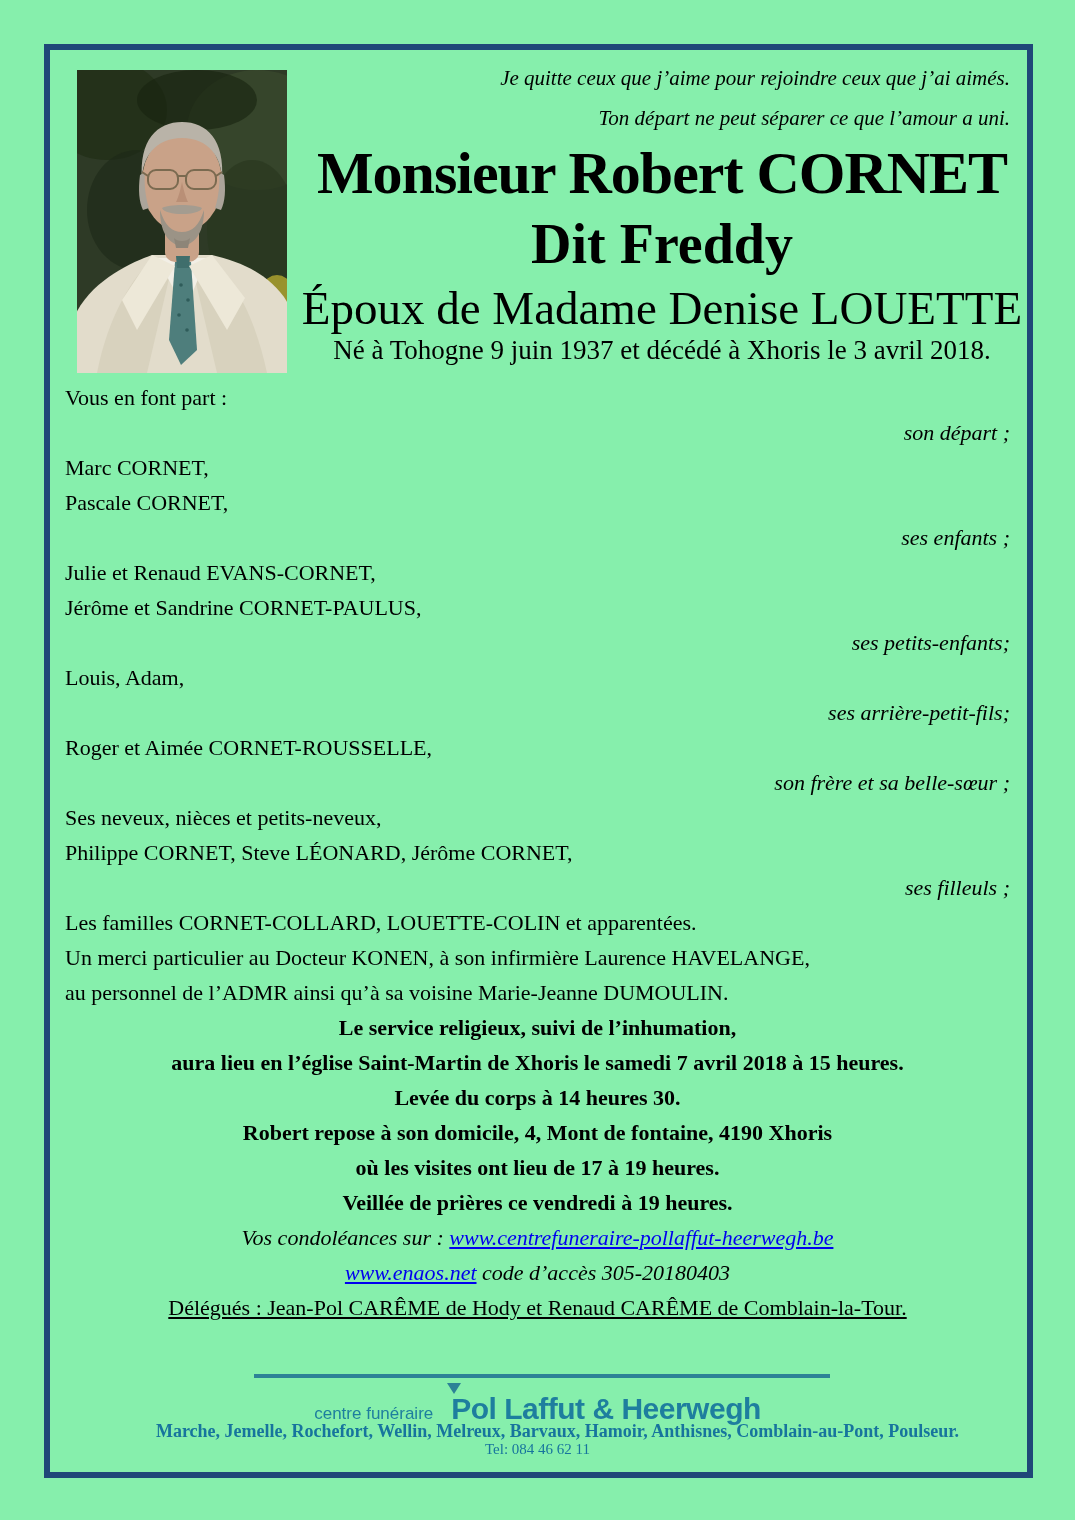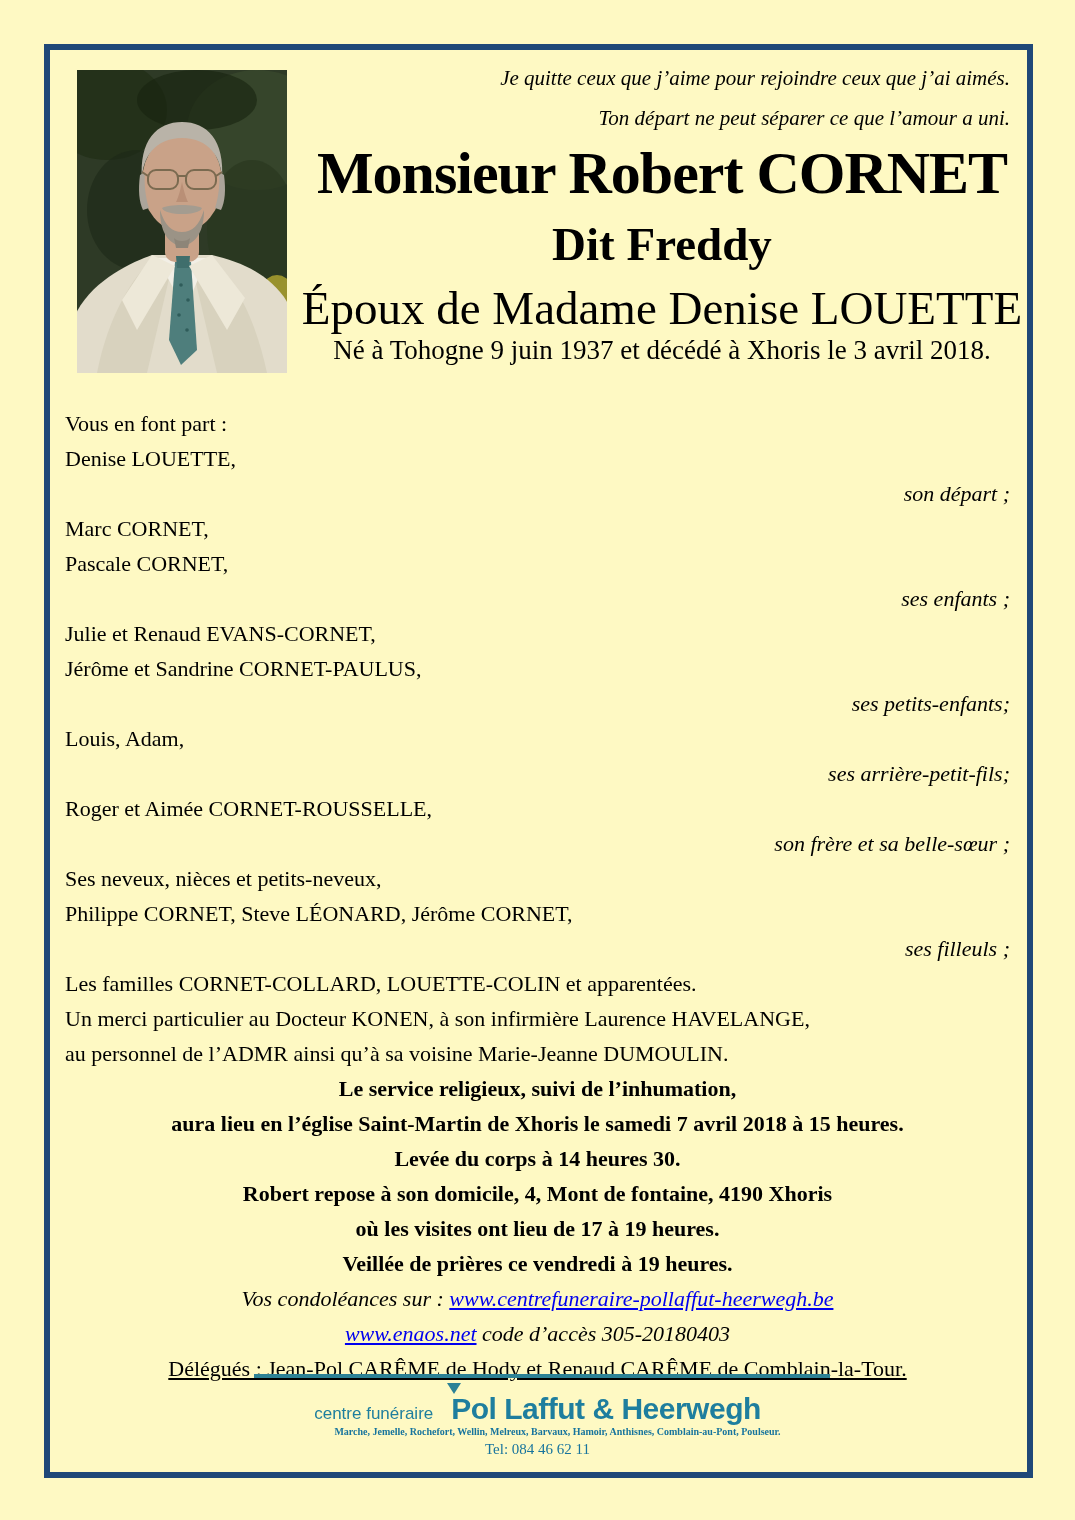--- a/index.html
+++ b/index.html
@@ -1,20 +1,20 @@
 <!DOCTYPE html>
 <html><head>
 <meta charset="utf-8">
 <style>
   html,body{margin:0;padding:0;}
   body{background:#ffffff;}
   .page{
     position:relative;
     width:1075px;height:1520px;
-    background:#fef9c3;
+    background:#86efac;
     font-family:"Liberation Serif", serif;
     color:#000;
     overflow:hidden;
   }
   .frame{
     position:absolute;
     left:44px;top:44px;
     width:989px;height:1434px;
     border:6px solid #1F4878;
     box-sizing:border-box;
@@ -35,26 +35,26 @@
   }
   .quote1{top:66px;}
   .quote2{top:106px;}
   .head{
     position:absolute;
     left:295px;width:734px;
     text-align:center;
     white-space:nowrap;
   }
   .title{top:142px;font-size:60px;font-weight:bold;letter-spacing:-1px;line-height:62px;}
-  .alias{top:219px;font-size:47px;font-weight:bold;line-height:50px;}
+  .alias{top:219px;font-size:56px;font-weight:bold;line-height:50px;}
   .spouse{top:289px;font-size:47px;line-height:38px;}
   .life{top:335px;font-size:27px;line-height:30px;}
   .body-block{
     position:absolute;
-    left:65px;right:65px;top:380px;margin-top:26px;
+    left:65px;right:65px;top:380px;
   }
   .line{
     height:35px;line-height:35px;
     font-size:22px;
     white-space:nowrap;
   }
   .line.r{text-align:right;font-style:italic;}
   .line.c{text-align:center;font-weight:bold;}
   .line.ci{text-align:center;font-style:italic;font-weight:normal;}
   .line.cn{text-align:center;text-decoration:underline;}
@@ -82,21 +82,21 @@
     left:447px;top:1383px;
     width:0;height:0;
     border-left:7px solid transparent;
     border-right:7px solid transparent;
     border-top:11px solid #2D8296;
   }
   .towns{
     position:absolute;
     left:0;right:0;top:1423px;
     text-align:center;
-    font-size:10px;font-weight:bold;
+    font-size:18px;font-weight:bold;
     color:#17749D;
     line-height:17px;
     padding-left:40px;
   }
   .phone{
     position:absolute;
     left:0;right:0;top:1441px;
     text-align:center;
     font-size:15px;font-weight:normal;
     color:#17749D;
@@ -161,21 +161,20 @@
   <div class="quote quote1">Je quitte ceux que j’aime pour rejoindre ceux que j’ai aimés.</div>
   <div class="quote quote2">Ton départ ne peut séparer ce que l’amour a uni.</div>
 
   <div class="head title">Monsieur Robert CORNET</div>
   <div class="head alias">Dit Freddy</div>
   <div class="head spouse">Époux de Madame Denise LOUETTE</div>
   <div class="head life">Né à Tohogne 9 juin 1937 et décédé à Xhoris le 3 avril 2018.</div>
 
   <div class="body-block">
     <div class="line">Vous en font part :</div>
-    <div class="line">Denise LOUETTE,</div>
     <div class="line r">son départ ;</div>
     <div class="line">Marc CORNET,</div>
     <div class="line">Pascale CORNET,</div>
     <div class="line r">ses enfants ;</div>
     <div class="line">Julie et Renaud EVANS-CORNET,</div>
     <div class="line">Jérôme et Sandrine CORNET-PAULUS,</div>
     <div class="line r">ses petits-enfants;</div>
     <div class="line">Louis, Adam,</div>
     <div class="line r">ses arrière-petit-fils;</div>
     <div class="line">Roger et Aimée CORNET-ROUSSELLE,</div>

